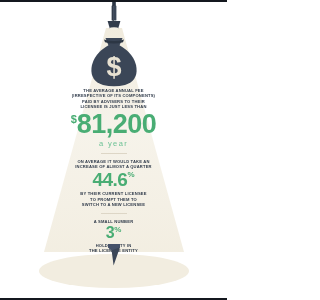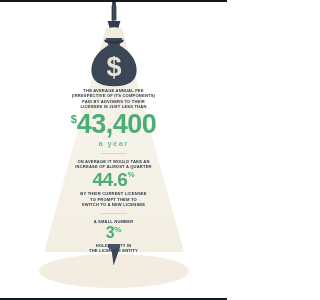--- a/index.html
+++ b/index.html
@@ -124,21 +124,21 @@
     font-size: 8px;
     vertical-align: top;
     position: relative;
     top: 1px;
     letter-spacing: 0;
   }
 
   .sub-figure {
     color: #6cc295;
     font-size: 7.5px;
-    font-weight: bold;
+    font-weight: normal;
     letter-spacing: 1.4px;
     text-transform: lowercase;
     margin: 1px 0 0 0;
   }
 
   .divider {
     width: 26px;
     height: 1px;
     background: #ddd6c6;
     margin: 5px auto 5px auto;
@@ -199,21 +199,21 @@
     </svg>
   </div>
 
   <div class="stats">
 
     <div class="stat-block">
       <p class="caption">THE AVERAGE ANNUAL FEE</p>
       <p class="caption">(IRRESPECTIVE OF ITS COMPONENTS)</p>
       <p class="caption">PAID BY ADVISERS TO THEIR</p>
       <p class="caption">LICENSEE IS JUST LESS THAN</p>
-      <p class="figure"><span class="currency">$</span><span class="amount-lg">43,400</span></p>
+      <p class="figure"><span class="currency">$</span><span class="amount-lg">81,200</span></p>
       <p class="sub-figure">a year</p>
     </div>
 
     <div class="divider"></div>
 
     <div class="stat-block">
       <p class="caption">ON AVERAGE IT WOULD TAKE AN</p>
       <p class="caption">INCREASE OF ALMOST A QUARTER</p>
       <p class="figure"><span class="amount-md">44.6</span><span class="pct">%</span></p>
       <div class="spacer-xs"></div>

